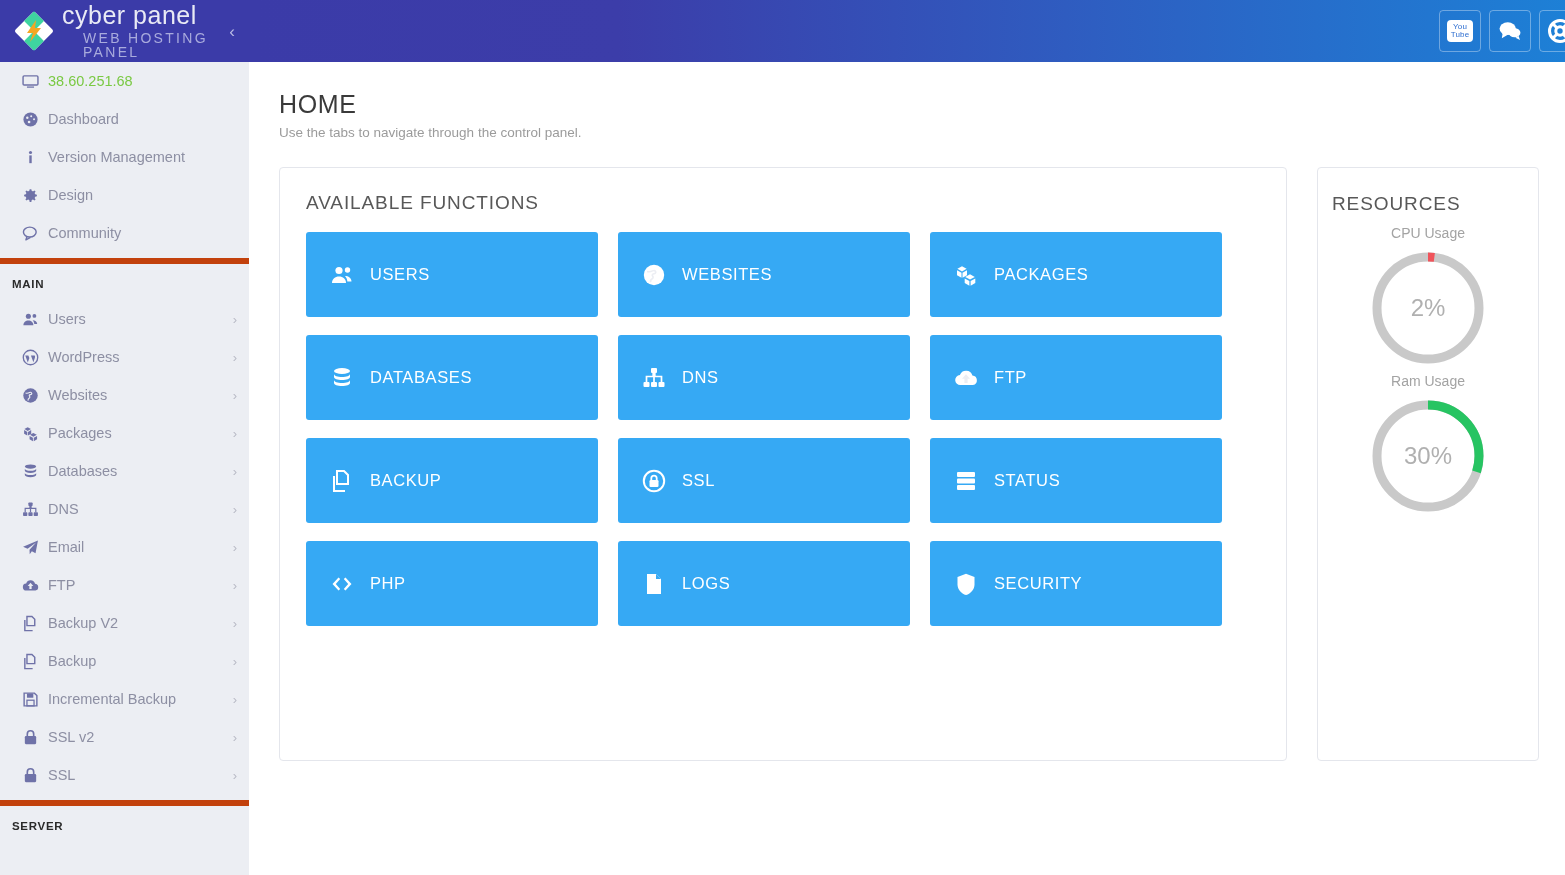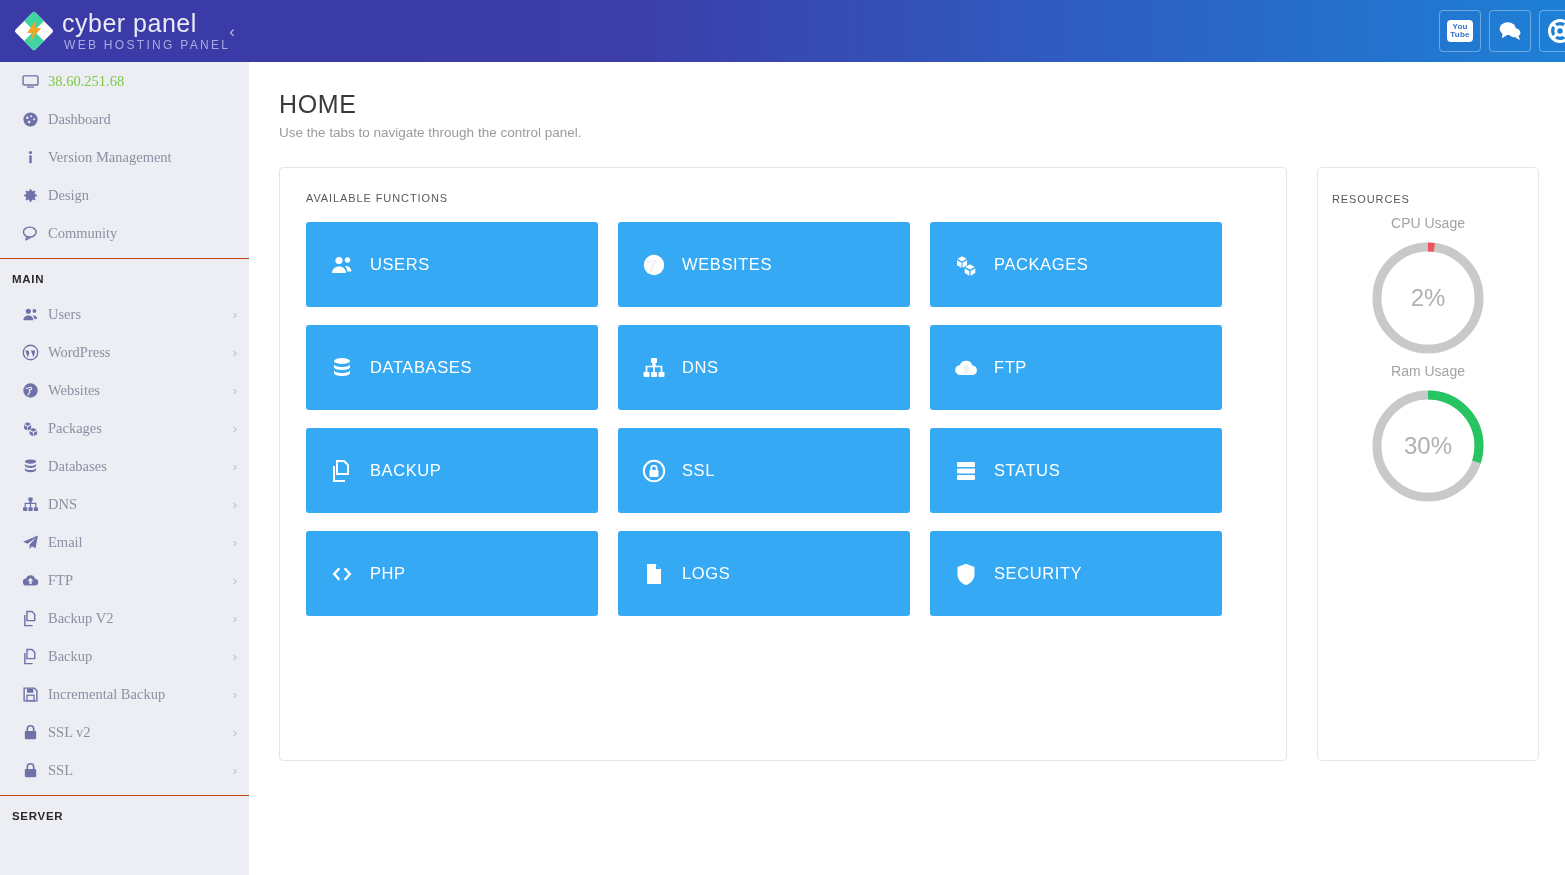--- a/index.html
+++ b/index.html
@@ -27,47 +27,47 @@
     position: relative;
   }
   .brand-logo { width: 40px; height: 40px; position: relative; flex: 0 0 40px; }
   .brand-logo svg { display: block; }
   .brand-text { margin-left: 8px; line-height: 1; }
   .brand-title {
     font-size: 25px; color: #e9eaf5; letter-spacing: .5px;
     font-weight: 300; font-family: "Liberation Sans", sans-serif;
   }
   .brand-sub {
-    font-size: 12px; color: #a9abdd; letter-spacing: 2.3px;
-    margin-top: 3px; padding-left: 2px;
+    font-size: 14px; color: #a9abdd; letter-spacing: 2.3px;
+    margin-top: 3px; padding-left: 2px; margin-left: 19px;
   }
   .collapse-btn {
     position: absolute; right: 14px; top: 50%; transform: translateY(-50%);
     color: #b9bbe4; font-size: 17px; line-height: 1;
     background: none; border: none; cursor: pointer;
     font-family: "Liberation Sans", sans-serif;
   }
 
   .nav-section {
     font-size: 11.5px; color: #2a2a2a; font-weight: 700;
     letter-spacing: .7px; padding: 14px 0 10px 12px;
   }
-  .nav-section.with-rule { border-top: 1px solid #c2410c; margin-top: 6px; }
+  .nav-section.with-rule { border-top: 6px solid #c2410c; margin-top: 6px; }
   .nav-item {
     display: flex; align-items: center;
     height: 38px; padding: 0 12px 0 22px;
     color: #8d8fa3; font-size: 14.5px;
     cursor: pointer; position: relative;
   }
   .nav-ico {
     width: 26px; flex: 0 0 26px;
     color: #6f72a8; display: flex; align-items: center;
   }
   .nav-ico svg { display:block; }
-  .nav-label { flex: 1 1 auto; white-space: nowrap; font-family: Liberation Serif, serif; }
+  .nav-label { flex: 1 1 auto; white-space: nowrap; }
   .nav-label.ip { color: #7ac943; }
   .nav-caret { color: #b9bbc6; font-size: 13px; line-height: 1; padding-left: 6px; }
 
   
   .main { flex: 1 1 auto; height: 875px; position: relative; background: #fff; }
   .topbar {
     height: 62px;
     background: linear-gradient(90deg, #3b3ba8 0%, #3c3da9 28%, #2f5cc0 62%, #1d80d6 100%);
     display: flex; align-items: center; justify-content: flex-end;
     padding-right: 0;
@@ -77,21 +77,21 @@
     width: 42px; height: 42px;
     border: 1px solid rgba(255,255,255,.35);
     border-radius: 4px;
     display: flex; align-items: center; justify-content: center;
     color: #ffffff; cursor: pointer;
     background: transparent;
   }
   .tb-btn:last-child { margin-right: -14px; }
   .yt-glyph {
     width: 26px; height: 22px; background: #fff; border-radius: 4px;
-    color: #2f6fd0; font-size: 8px; font-weight: 700;
+    color: #2f6fd0; font-size: 8px; font-weight: 400;
     display: flex; flex-direction: column; align-items: center; justify-content: center;
     line-height: 1.05; letter-spacing: .2px;
   }
 
   .page-head { padding: 28px 0 0 30px; }
   .page-title {
     font-size: 25px; color: #3a3a3a; font-weight: 400;
     letter-spacing: .6px;
   }
   .page-sub { font-size: 13.5px; color: #9b9b9b; margin-top: 6px; }
@@ -99,21 +99,21 @@
   .content {
     display: flex; align-items: flex-start; gap: 30px;
     padding: 27px 28px 0 30px;
   }
   .card {
     background: #fff; border: 1px solid #e4e6ec; border-radius: 4px;
   }
   .card-functions { flex: 0 0 1008px; padding: 24px 26px 30px 26px; min-height: 594px; }
   .card-resources { flex: 0 0 222px; padding: 25px 14px 26px 14px; min-height: 594px; }
   .card-title {
-    font-size: 11px; color: #585858; letter-spacing: .9px;
+    font-size: 19px; color: #585858; letter-spacing: .9px;
     font-weight: 400; margin-bottom: 18px;
   }
   .card-resources .card-title { margin-bottom: 10px; }
 
   .tile-grid {
     display: grid;
     grid-template-columns: repeat(3, 292px);
     gap: 18px 20px;
   }
   .tile {

